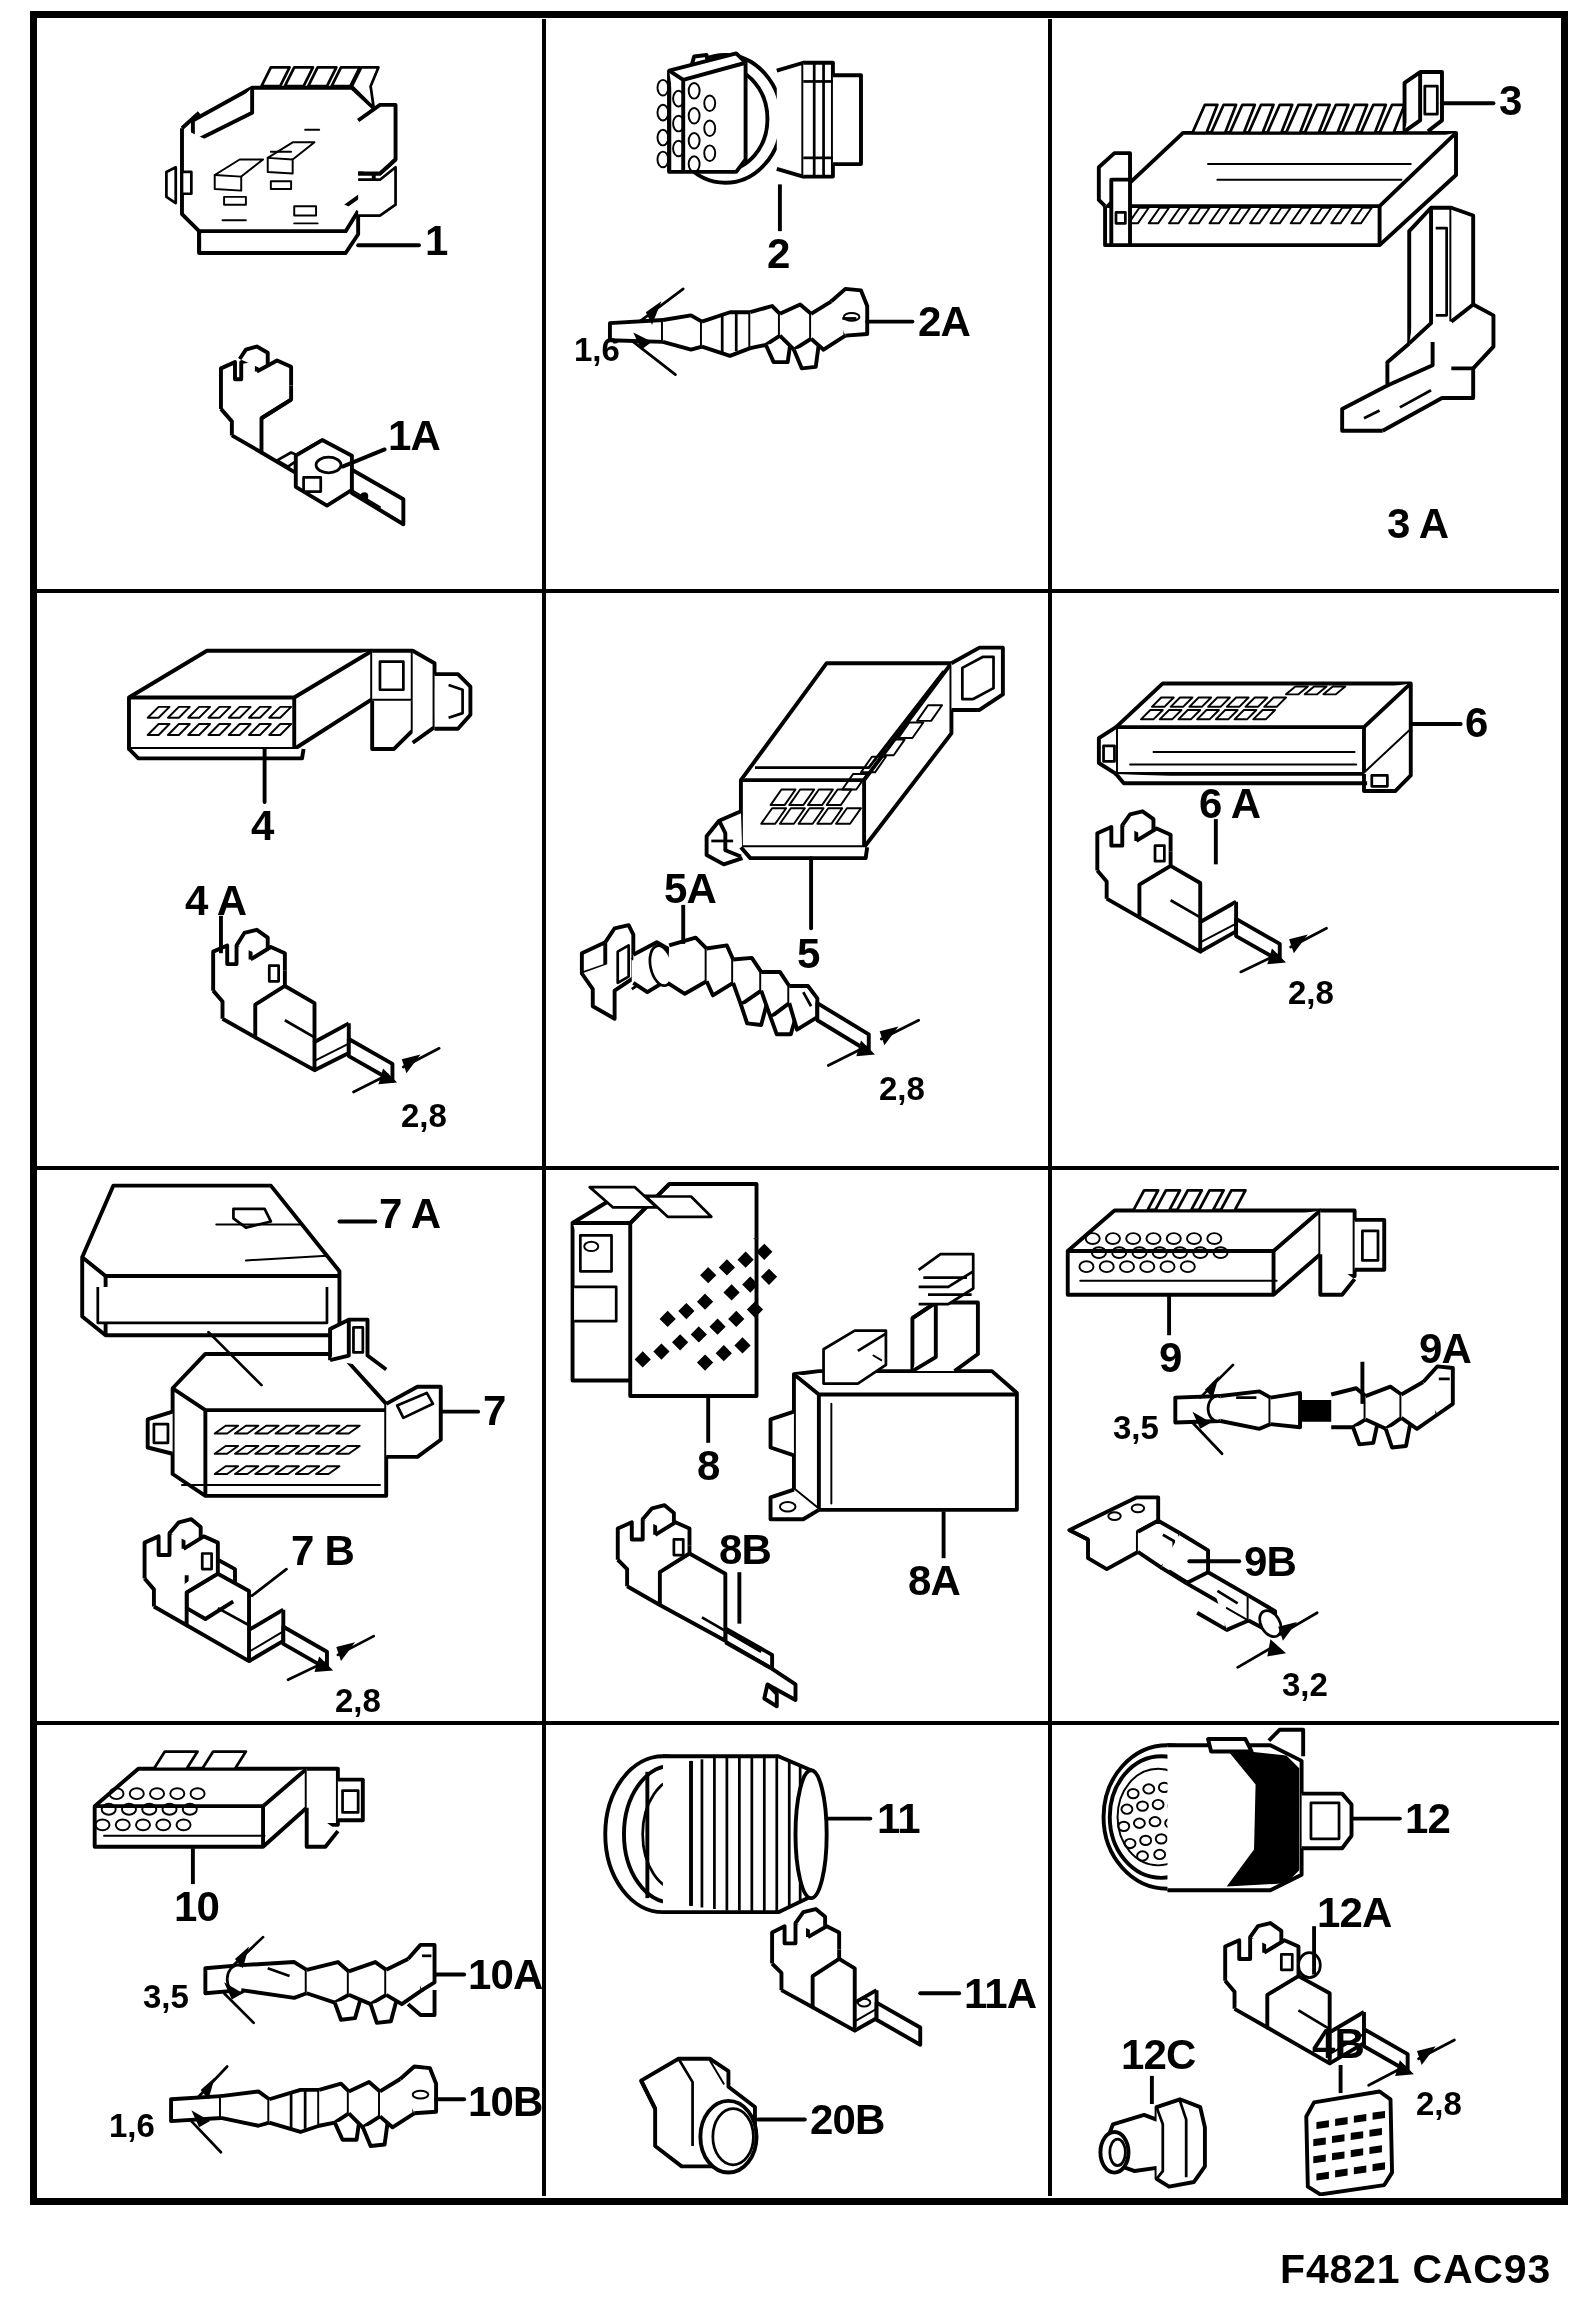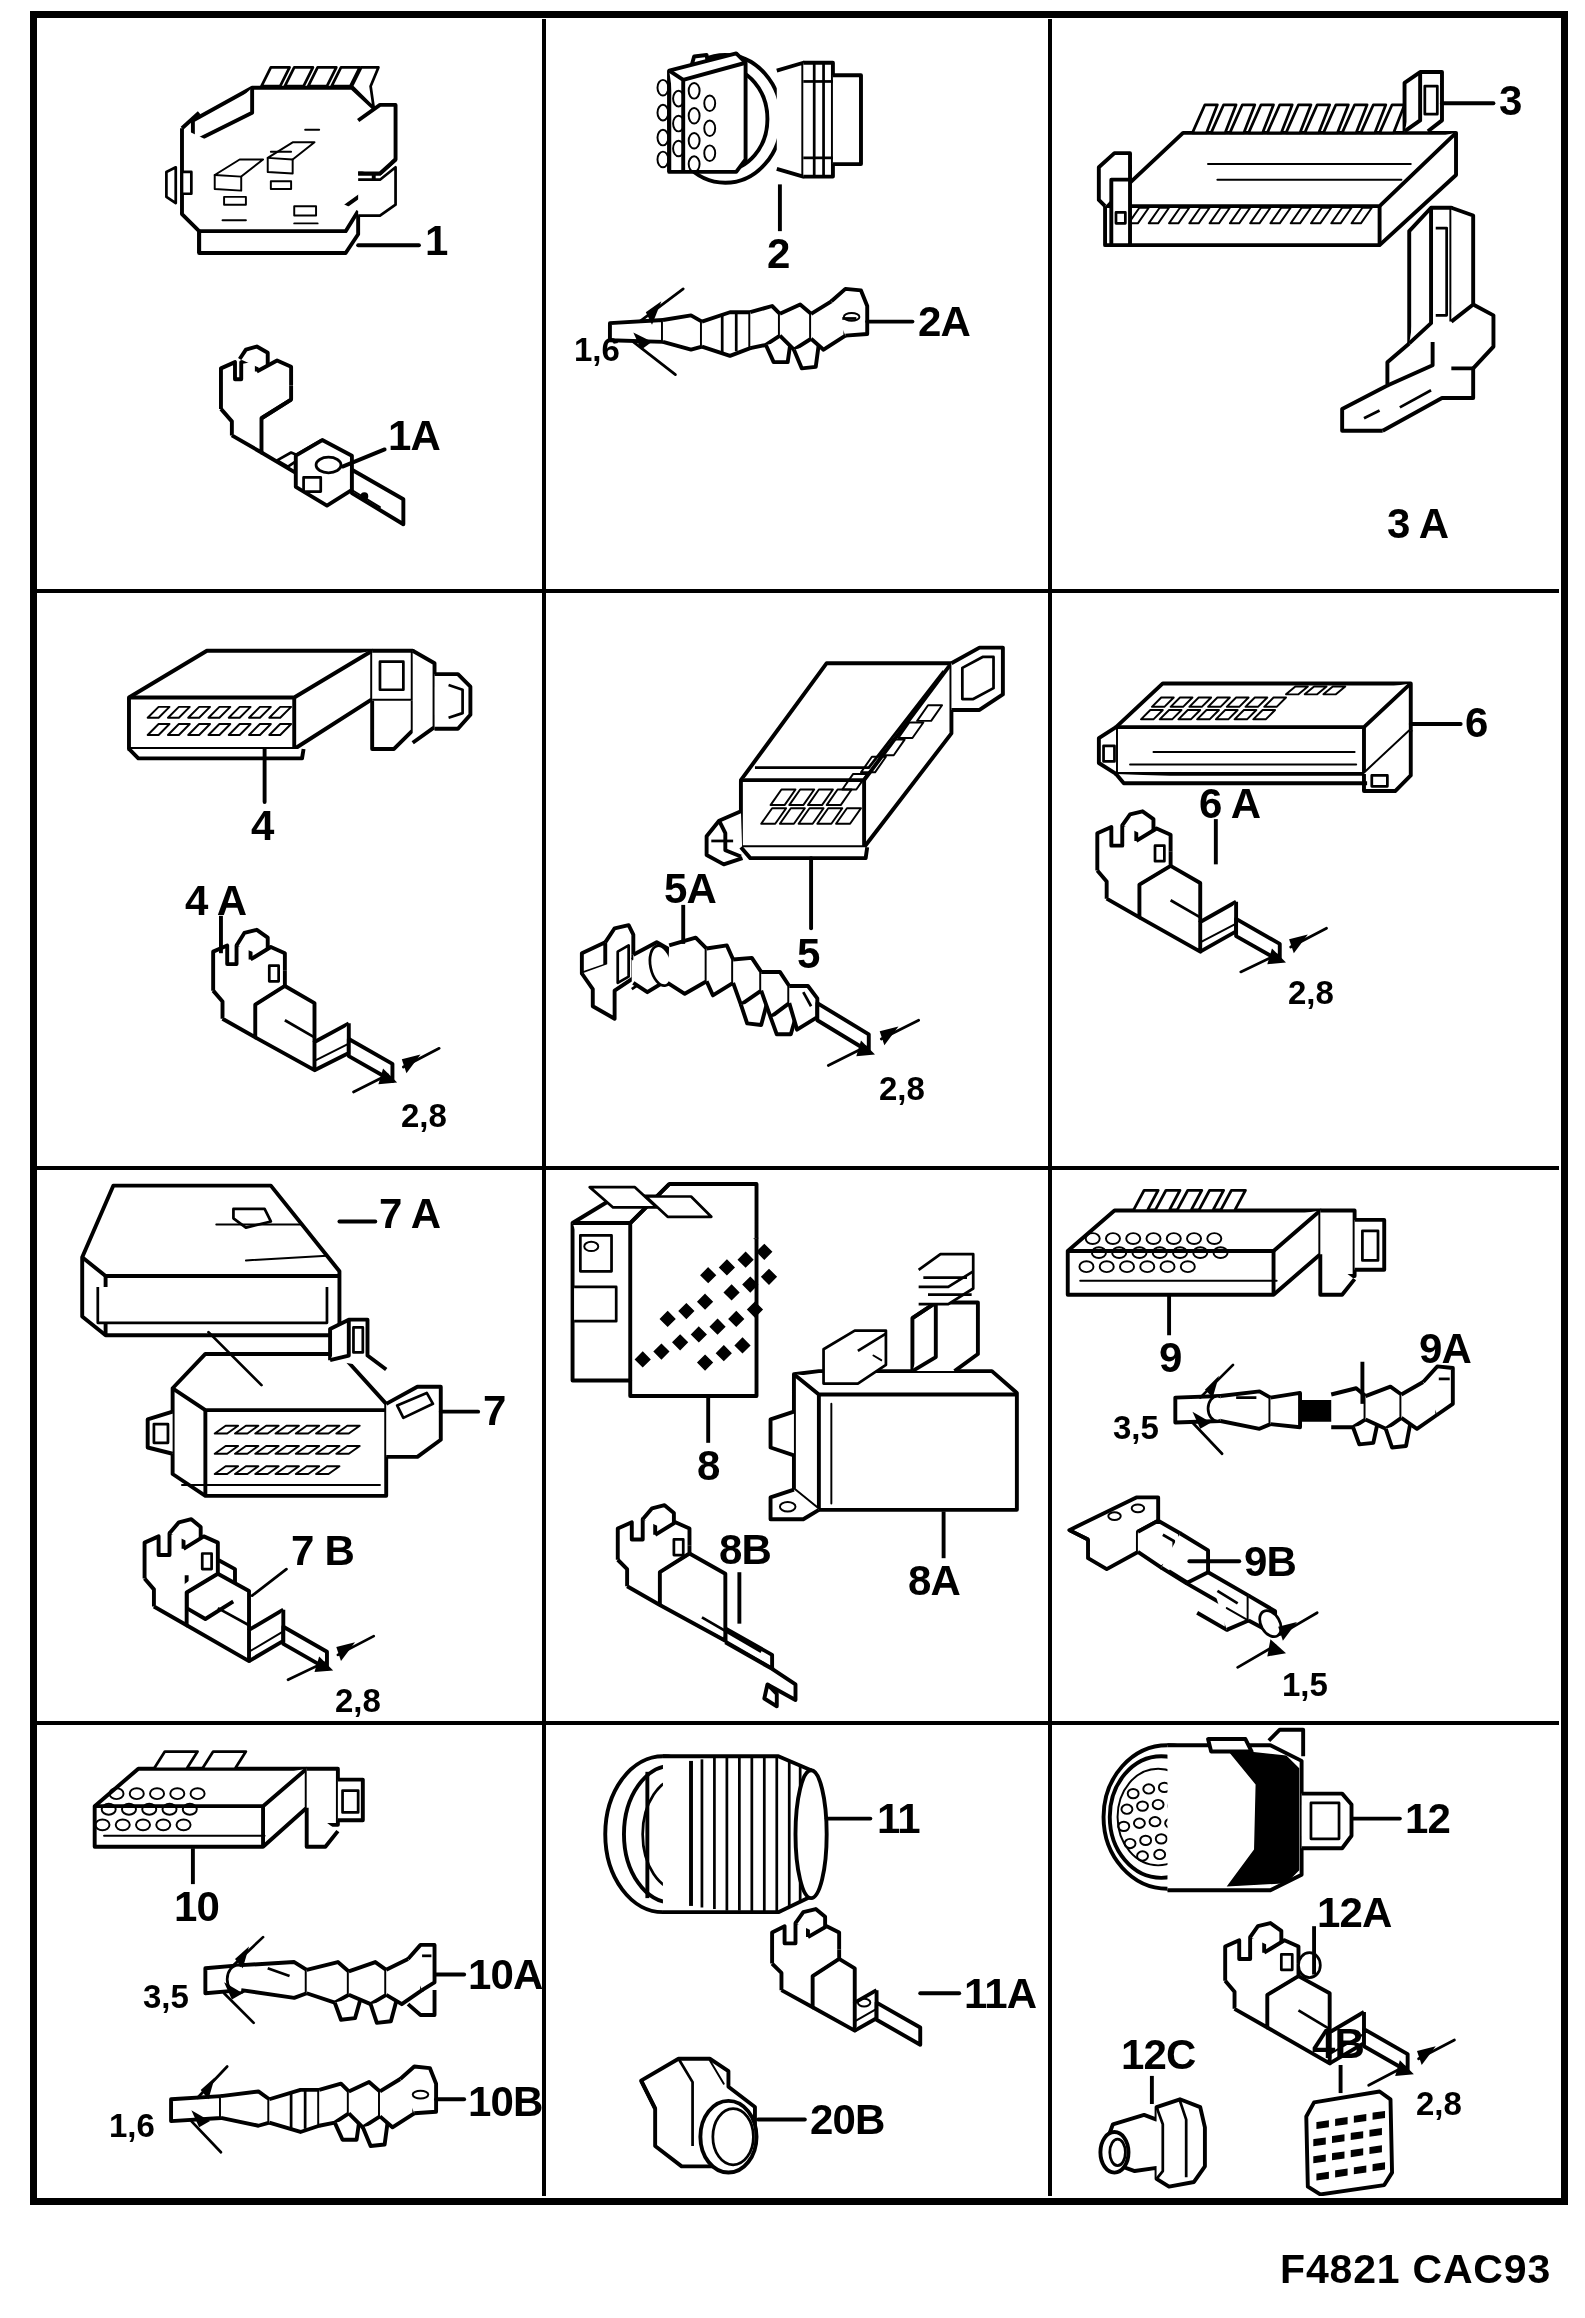--- a/index.html
+++ b/index.html
@@ -799,21 +799,21 @@
         </g>
 
         <line class="ln" x1="176" y1="502" x2="240" y2="502"></line>
 
         <line class="ln2" x1="292" y1="596" x2="340" y2="568"></line>
         <polygon class="arrowhd" points="290,586 314,580 296,604"></polygon>
         <line class="ln2" x1="238" y1="638" x2="286" y2="610"></line>
         <polygon class="arrowhd" points="280,602 300,620 276,624"></polygon>
       </svg>
       <div class="lbl" style="left:192px;top:371px;">9B</div>
-      <div class="dim" style="left:230px;top:482px;">1,5</div>
+      <div class="dim" style="left:230px;top:482px;">3,2</div>
     </div>
 
     <div class="cell c1 r4">
       <svg width="509" height="471" viewBox="0 0 653 604">
         <g>
 
           <path class="wh" d="M74 104 L130 56 L346 56 L346 106 L290 156 L74 156 Z"></path>
           <path class="wh" d="M74 104 L290 104 L346 56"></path>
           <path class="wh" d="M290 104 L290 156"></path>
 

